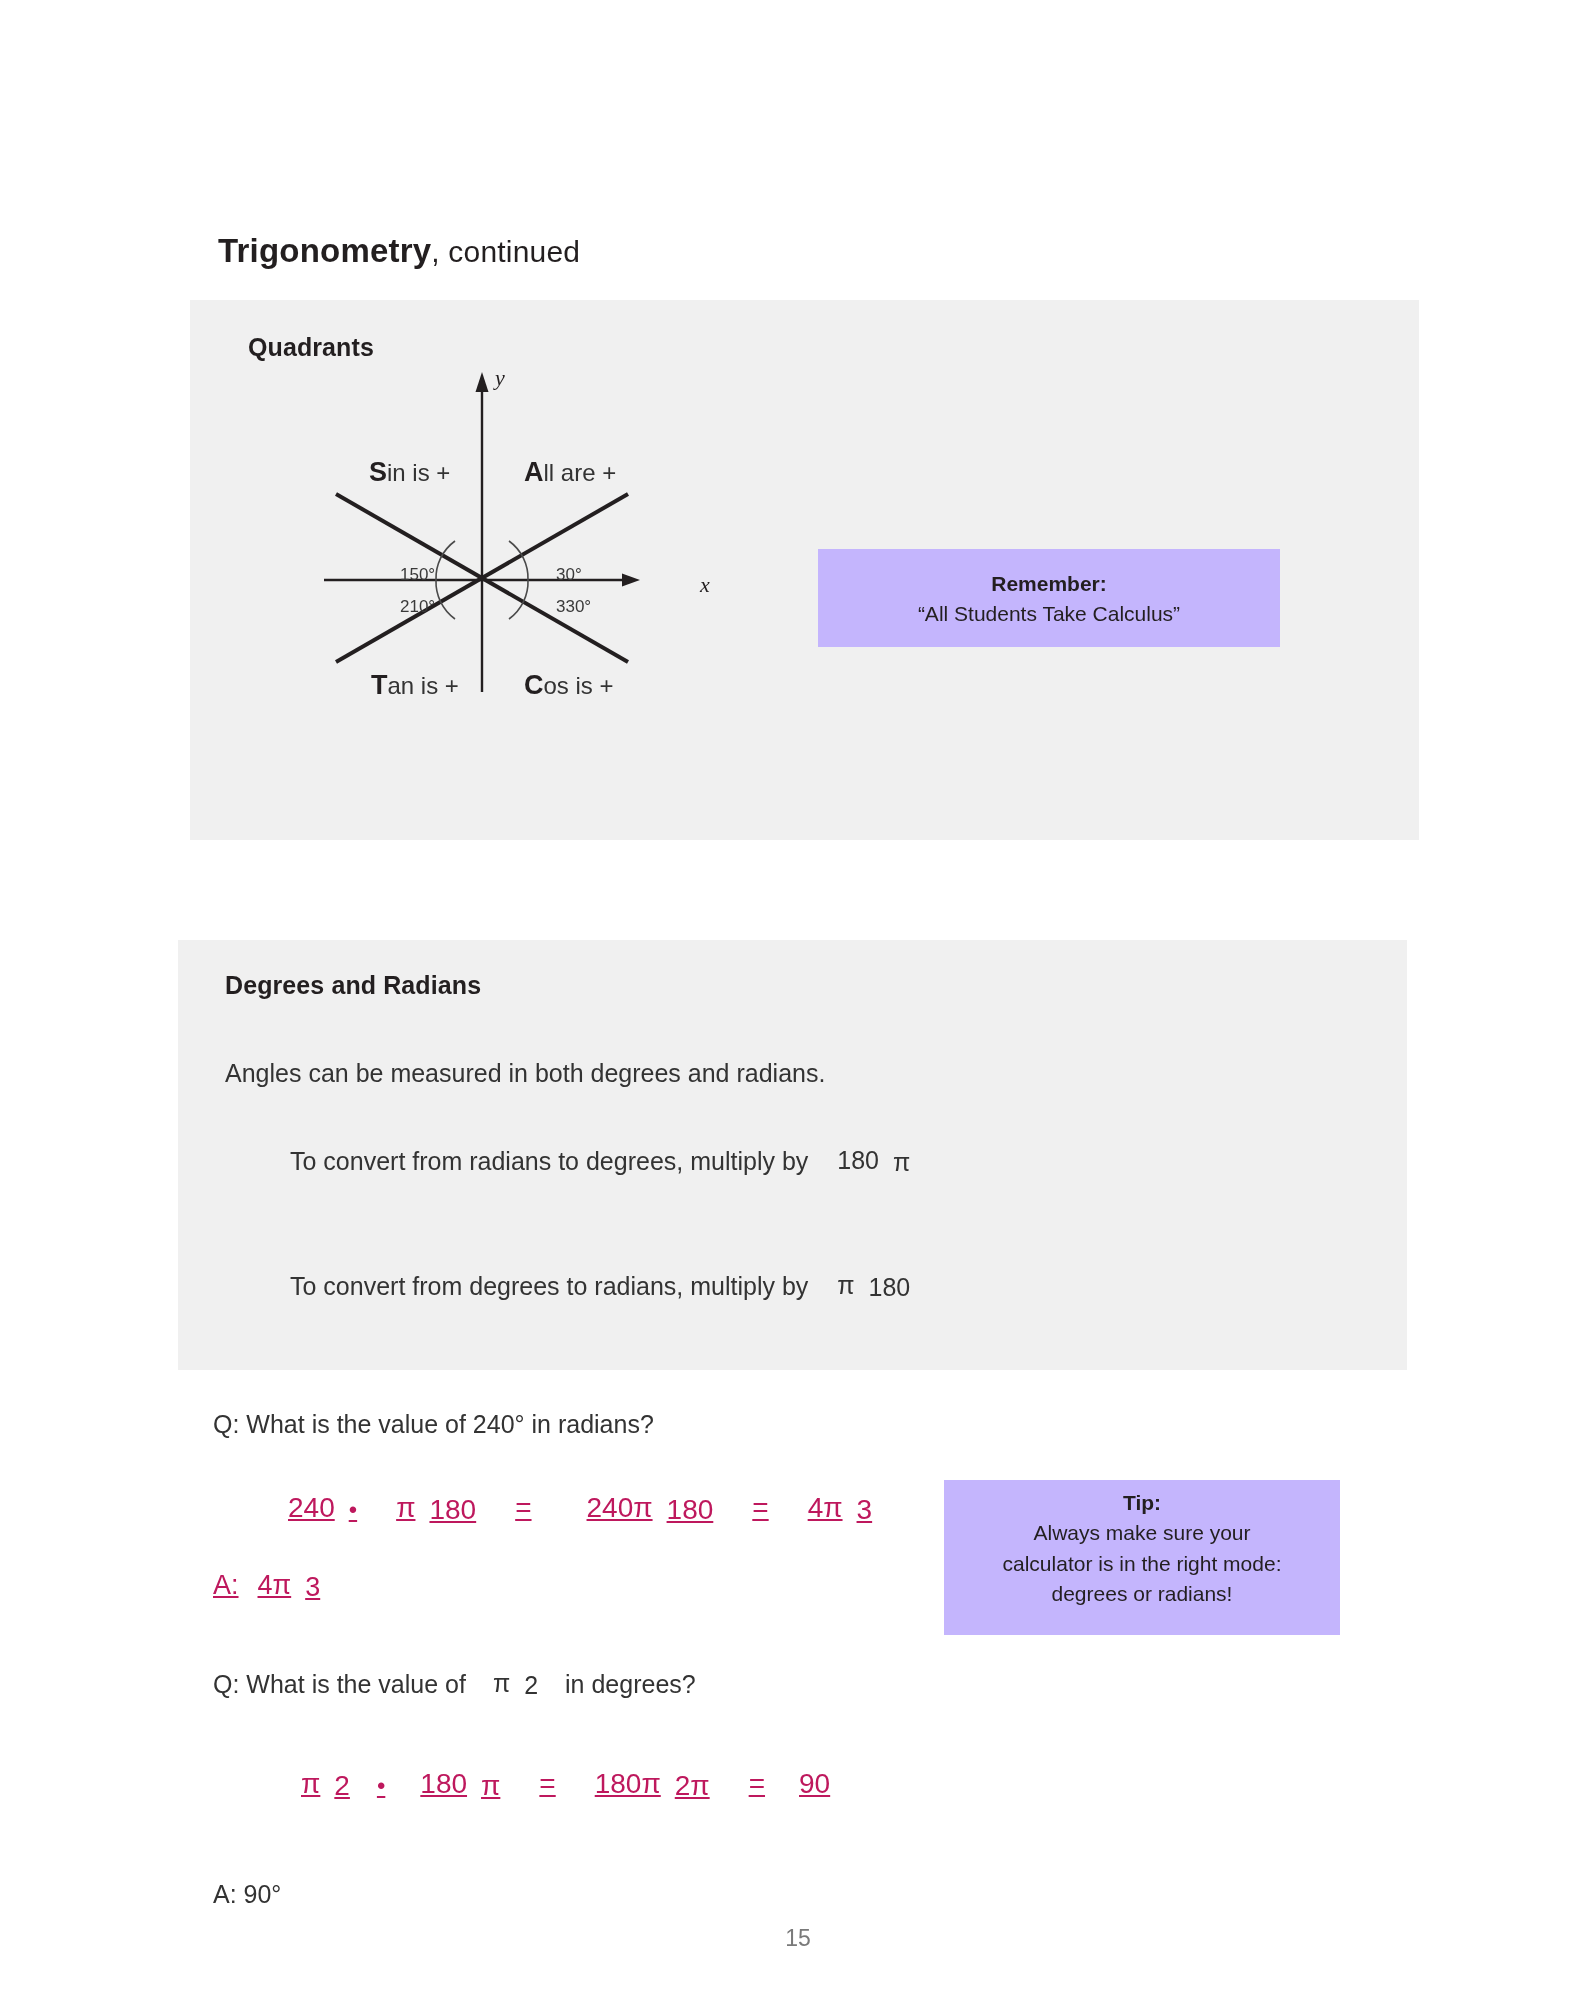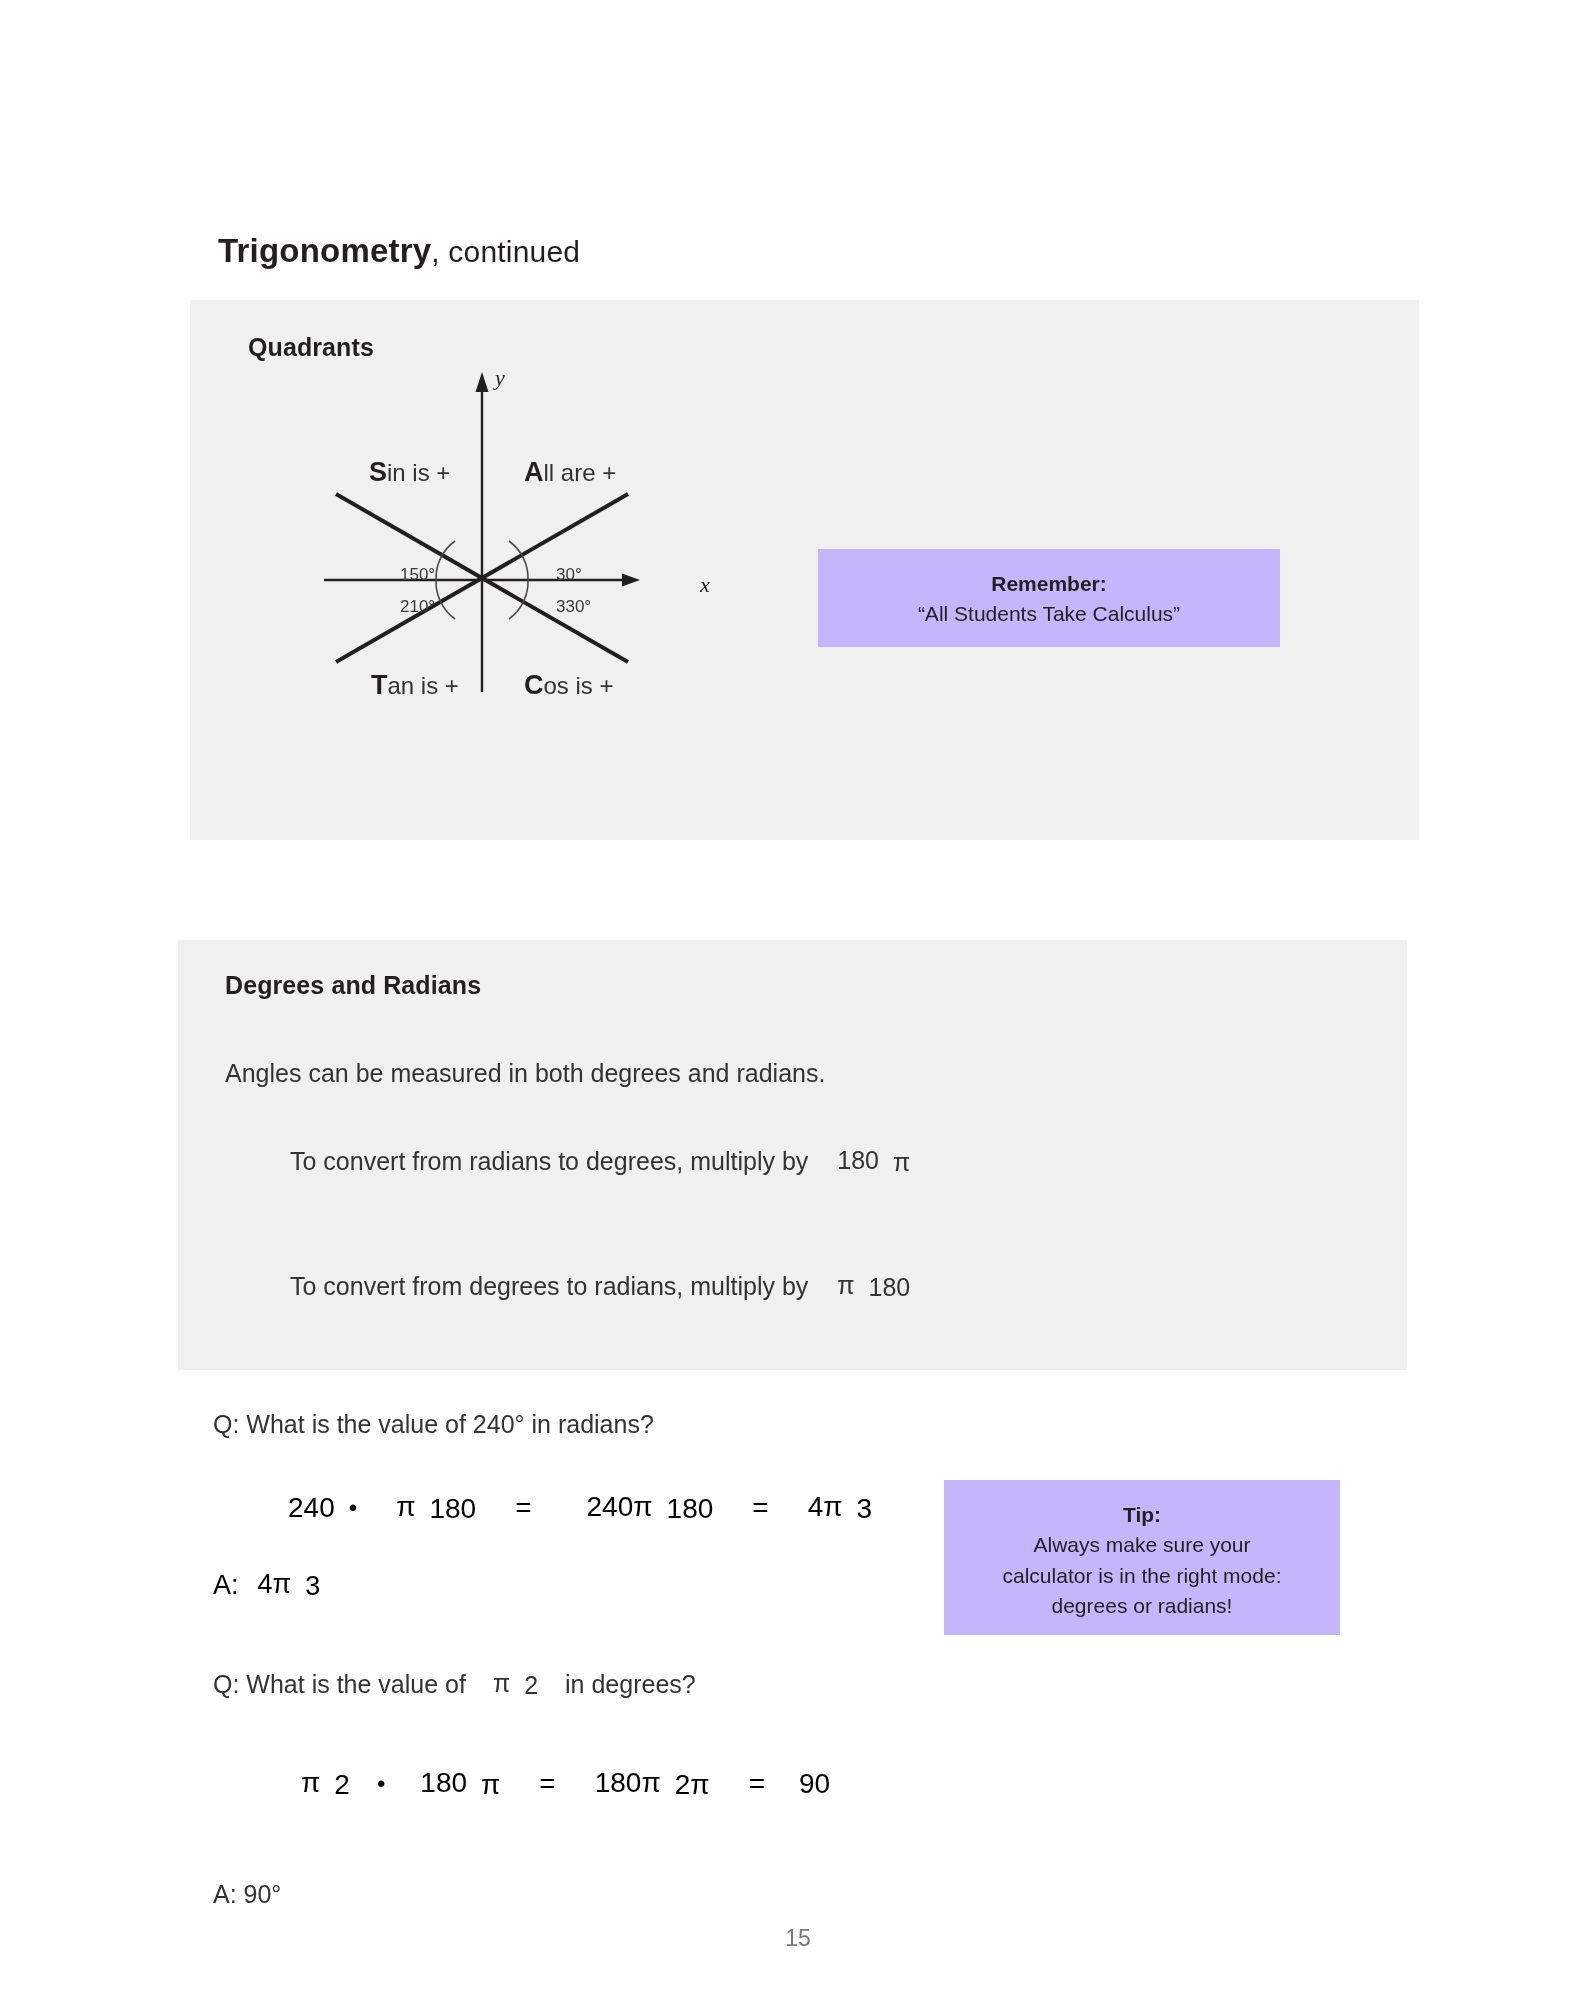--- a/index.html
+++ b/index.html
@@ -99,21 +99,21 @@
     font-weight: 700;
     font-size: 21px;
     line-height: 1.45;
   }
   .callout .callout-body {
     font-weight: 400;
     font-size: 21px;
     line-height: 1.45;
   }
   #remember-box { left: 818px; top: 549px; width: 462px; height: 98px; padding-top: 20px; }
-  #tip-box      { left: 944px; top: 1480px; width: 396px; height: 155px; padding-top: 20px; }
+  #tip-box      { left: 944px; top: 1480px; width: 396px; height: 155px; padding-top: 8px; }
 
   
   .body-text {
     position: absolute;
     font-size: 25px;
     color: #333;
     white-space: nowrap;
   }
 
   
@@ -129,24 +129,25 @@
   .frac .den { padding: 2px 7px 0 7px; }
   .frac .bar {
     width: 100%;
     height: 2px;
     background: #2b2b2b;
   }
 
   .expr-row {
     position: absolute;
     display: flex;
-    align-items: center;
+    align-items: flex-end;
     font-size: 28px;
-    color: #000000;
-    white-space: nowrap;
+    color: #be185d;
+    white-space: nowrap;
+    text-decoration: underline;
   }
   .expr-row .op { margin: 0 14px; }
   .expr-row .dot { margin: 0 14px; font-size: 24px; }
 
   .inline-line {
     position: absolute;
     display: flex;
     align-items: center;
     font-size: 25px;
     color: #333;

